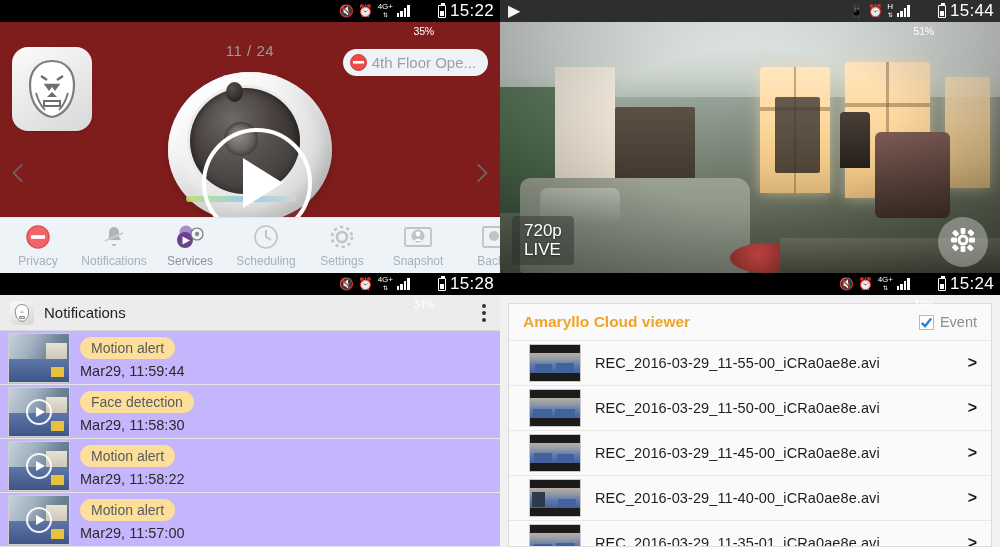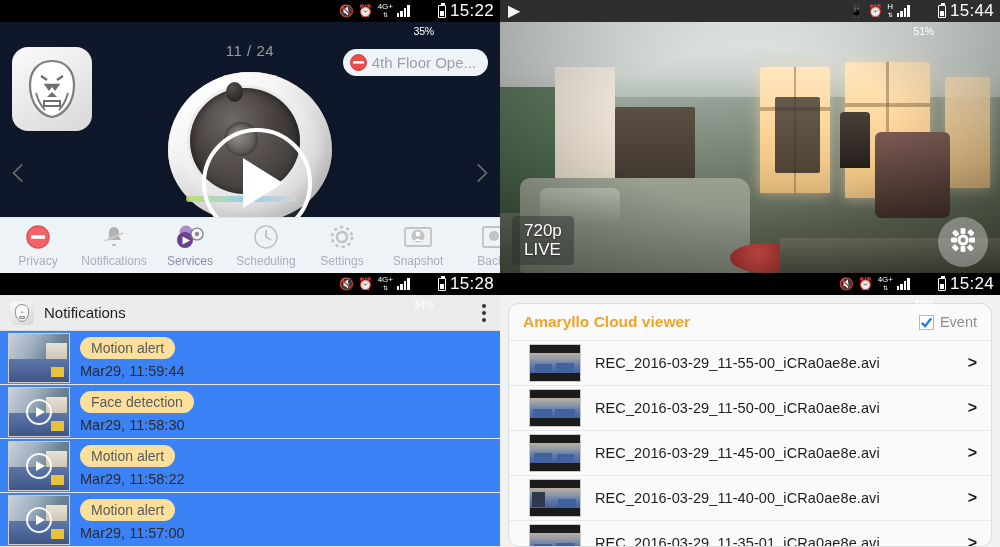--- a/index.html
+++ b/index.html
@@ -24,21 +24,21 @@
   .batt:after { content:""; position:absolute; left:1px; right:1px; bottom:1px; height:5px; background:#fff; }
   .bars { display:inline-flex; align-items:flex-end; gap:1px; height:12px; }
   .bars i { display:block; width:2.4px; background:#fff; }
   .bars i:nth-child(1){height:4px}.bars i:nth-child(2){height:6.5px}
   .bars i:nth-child(3){height:9px}.bars i:nth-child(4){height:12px}
   .net { font-size:8px; line-height:8px; text-align:center; }
   .net small { font-size:6px; display:block; letter-spacing:-.5px; }
 
   
   .p1 { background:#fff; display:flex; flex-direction:column; }
-  .p1-body { flex:1; position:relative; background:#0f172a; }
+  .p1-body { flex:1; position:relative; background:#7f1d1d; }
   .logo { position:absolute; left:12px; top:25px; width:80px; height:84px;
     border-radius:16px; background:linear-gradient(150deg,#fbfbfb,#d8d8d8);
     box-shadow:0 1px 3px rgba(0,0,0,.18); display:flex; align-items:center; justify-content:center; }
   .counter { position:absolute; top:20px; left:0; right:0; text-align:center;
     color:#9b9b9b; font-size:15px; letter-spacing:.5px; }
   .chip { position:absolute; right:12px; top:27px; height:27px; display:flex;
     align-items:center; gap:5px; padding:0 12px 0 7px; border-radius:14px;
     background:#eef3f8; color:#9aa0a6; font-size:15px; max-width:160px; }
   .noentry { width:17px; height:17px; border-radius:50%; background:#ef4b4b;
     border:1.6px solid #d23b3b; position:relative; flex:none;
@@ -103,42 +103,42 @@
   .p3 { background:#fafafa; display:flex; flex-direction:column; }
   .appbar { height:36px; background:#ececec; border-bottom:1px solid #d8d8d8;
     display:flex; align-items:center; padding:0 10px; gap:10px; }
   .appbar .tiger { width:24px; height:24px; border-radius:5px;
     background:linear-gradient(150deg,#fcfcfc,#d4d4d4); display:flex; align-items:center; justify-content:center; }
   .appbar .title { font-size:15px; color:#1f1f1f; }
   .kebab { margin-left:auto; display:flex; flex-direction:column; gap:3px; padding:4px; }
   .kebab i { width:4px; height:4px; border-radius:50%; background:#333; display:block; }
   .nlist { flex:1; overflow:hidden; }
   .nrow { height:54px; display:flex; align-items:center; gap:10px; padding:0 8px;
-    border-bottom:1px solid #e6e6e6; background:#3b82f6; position:relative; }
+    border-bottom:1px solid #e6e6e6; background:#c4b5fd; position:relative; }
   .thumb { width:62px; height:50px; flex:none; position:relative; overflow:hidden;
     border:1px solid #cfcfcf; background:#8c9aa8; }
   .th-a { position:absolute; inset:0; background:linear-gradient(120deg,#c9d2da 0%,#9fb0bf 34%,#6f8598 60%,#4d6275 100%); }
   .th-b { position:absolute; left:0; bottom:0; width:100%; height:46%;
     background:linear-gradient(180deg,#5d76a8,#3f5588); }
   .th-c { position:absolute; right:4%; top:20%; width:34%; height:58%;
     background:linear-gradient(180deg,#e8e2d6,#b9b2a4); }
   .th-y { position:absolute; right:8%; bottom:10%; width:22%; height:20%; background:#e8c23c; }
   .th-play { position:absolute; left:50%; top:50%; transform:translate(-50%,-50%);
     width:26px; height:26px; border-radius:50%; border:2px solid rgba(255,255,255,.92);
     display:flex; align-items:center; justify-content:center; }
   .th-play:after { content:""; border-left:9px solid #fff; border-top:5.5px solid transparent;
     border-bottom:5.5px solid transparent; margin-left:3px; }
   .ninfo { display:flex; flex-direction:column; gap:4px; }
   .pill { align-self:flex-start; background:#fbdf9b; color:#5b5b5b; border-radius:11px;
     padding:3px 11px; font-size:14px; }
   .ntime { font-size:14.5px; color:#2b2b2b; }
 
   
   .p4 { background:#f1f1f1; padding:8px 8px 0; }
-  .card { background:#fafafa; border:1px solid #dcdcdc; border-radius:11px;
+  .card { background:#fafafa; border:1px solid #dcdcdc; border-radius:0;
     height:100%; overflow:hidden; }
   .card-head { height:36px; display:flex; align-items:center; padding:0 14px; }
   .card-title { color:#f0a32a; font-size:15.5px; font-weight:bold; }
   .evt { margin-left:auto; display:flex; align-items:center; gap:6px; color:#8d8d8d; font-size:14.5px; }
   .cbx { width:15px; height:15px; border:1.5px solid #b9b9b9; background:#fff;
     display:flex; align-items:center; justify-content:center; }
   .cbx svg { width:13px; height:13px; }
   .frow { height:45px; display:flex; align-items:center; gap:14px; padding:0 14px 0 20px;
     border-top:1px solid #e8e8e8; }
   .frow:first-of-type { border-top:none; }

